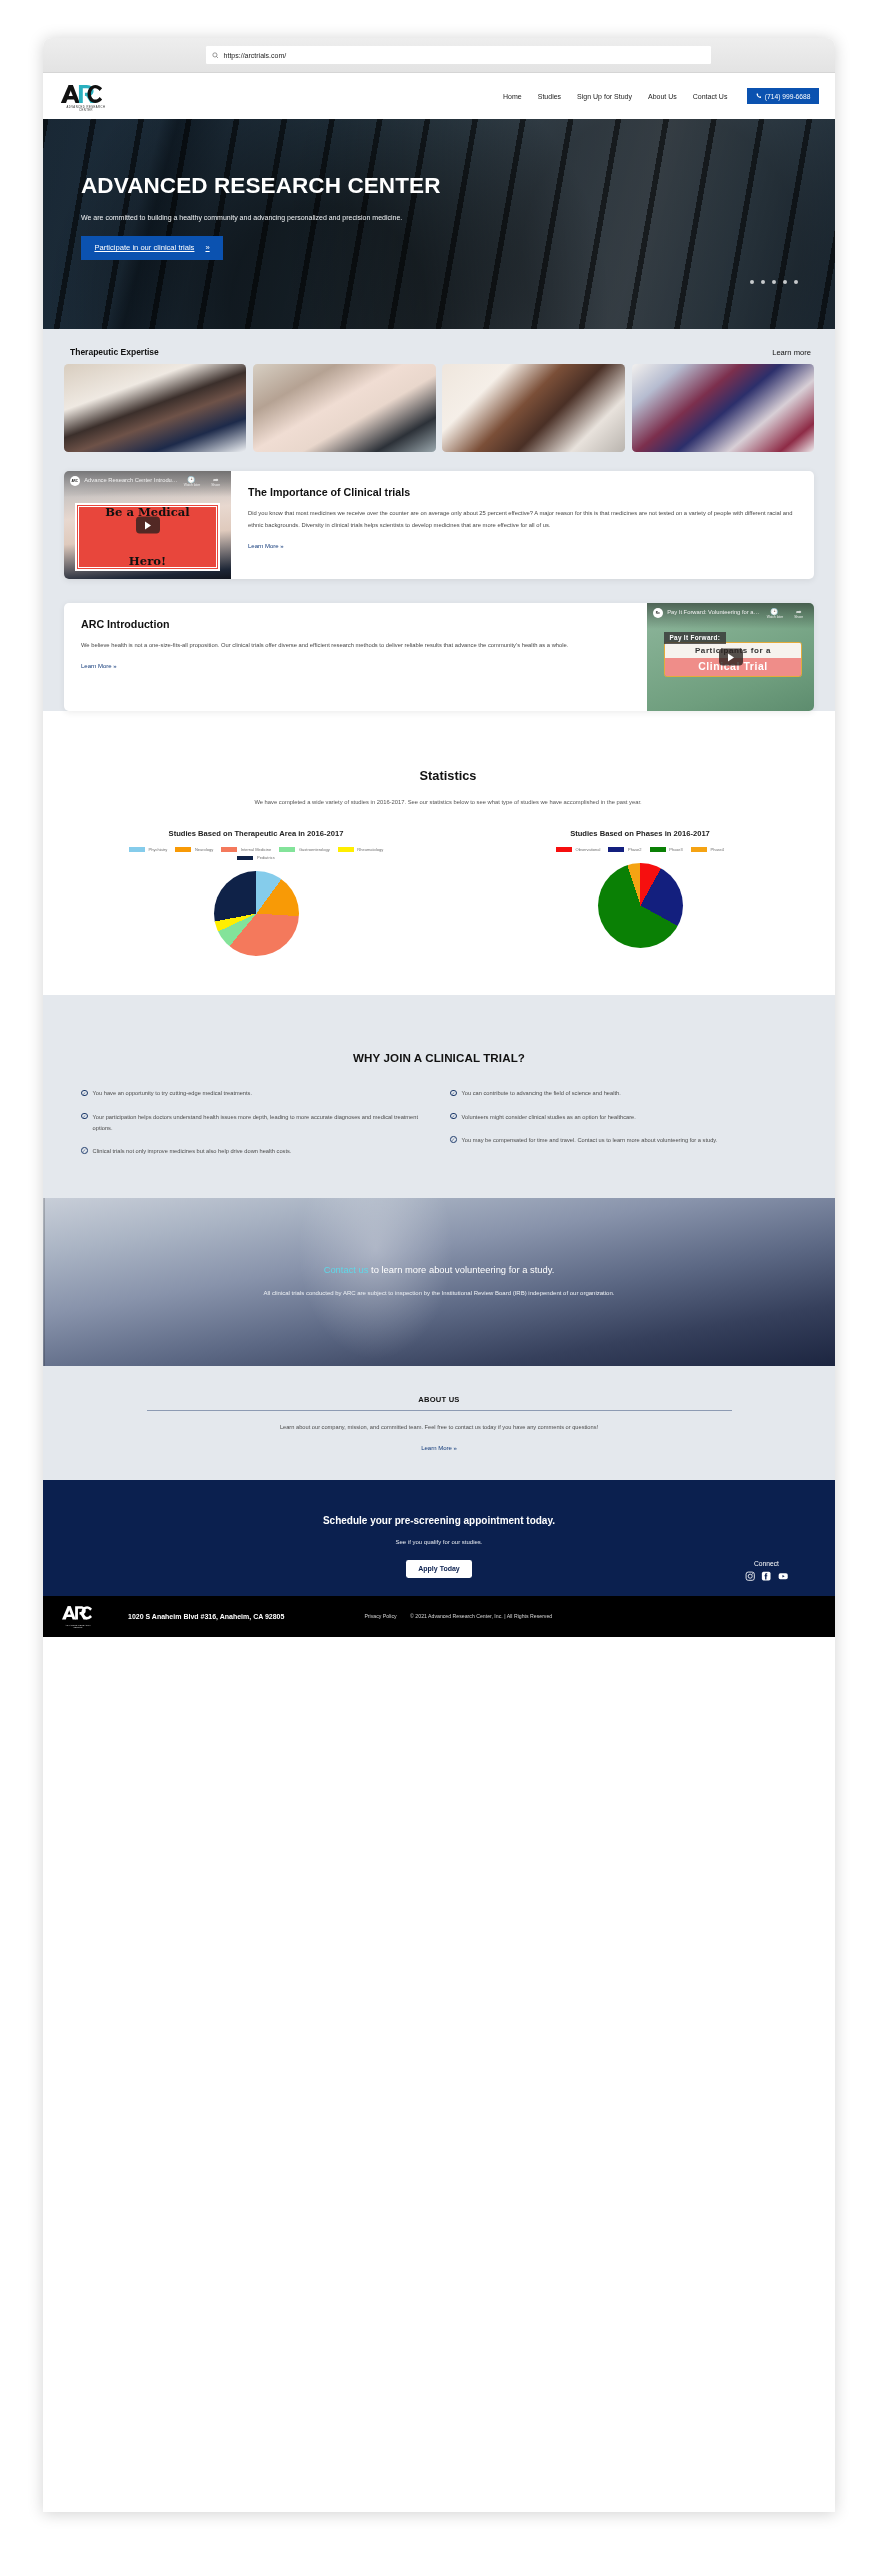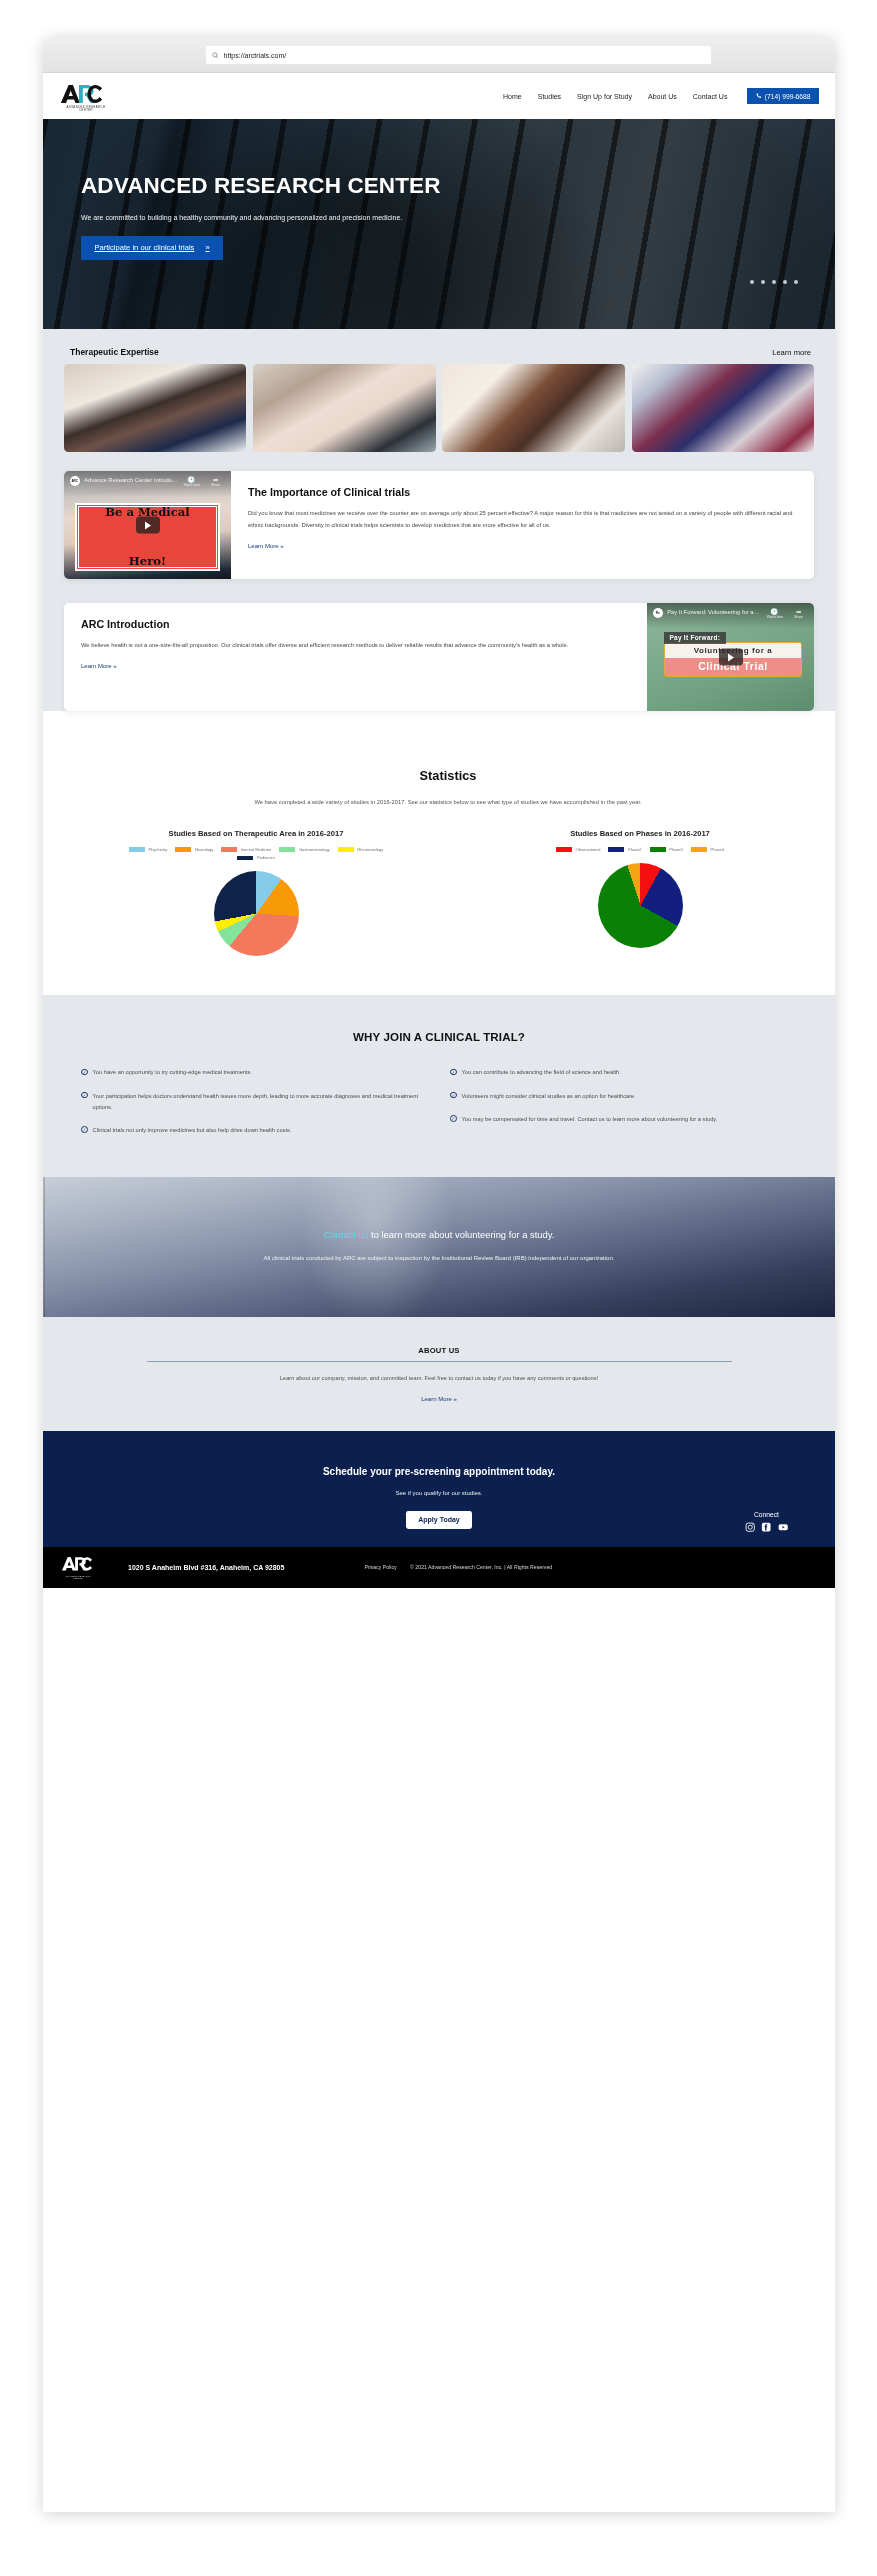--- a/index.html
+++ b/index.html
@@ -287,39 +287,39 @@
   .chart h4 { font-size: 7.6px; color: #222; font-weight: bold; }
   .legend {
     display: flex; flex-wrap: wrap; justify-content: center;
     gap: 3.7px 8px; margin: 8.5px auto 0 auto; max-width: 262px;
   }
   .legend span { display: inline-flex; align-items: center; gap: 3.7px; font-size: 4px; color: #6f6f6f; }
   .sw { width: 16px; height: 4.9px; display: block; flex: none; }
   .pie { width: 85px; height: 85px; border-radius: 50%; margin: 11px auto 0 auto; }
 
   
-  .why { padding: 35px 21px 29px 21px; }
+  .why { padding: 56px 21px 29px 21px; }
   .why h2 {
     text-align: center; font-size: 11.6px; color: #111; font-weight: bold;
     letter-spacing: 0.1px;
   }
   .why-cols { display: flex; gap: 22px; margin-top: 24px; padding: 0 17px; }
   .why-col { flex: 1; }
   .bullet { display: flex; gap: 4.9px; margin-bottom: 12px; }
   .chk {
     width: 6.7px; height: 6.7px; flex: none; margin-top: 1.2px;
     border: 0.6px solid #1d3a6b; border-radius: 50%;
     color: #1d3a6b; font-size: 4.3px; line-height: 5.5px; text-align: center;
   }
   .bullet p { font-size: 5.7px; color: #4b4b4b; line-height: 1.95; }
 
   
   .contact-banner {
     position: relative;
-    height: 140px;
+    height: 168px;
     background: linear-gradient(170deg,#c8ced8 0%,#aab4c4 18%,#8893ab 38%,#5c6884 60%,#36405c 80%,#1c2540 100%);
     overflow: hidden;
     display: flex; flex-direction: column; align-items: center; justify-content: center;
   }
   .contact-banner::before {
     content:"";
     position: absolute; inset: 0;
     background:
       radial-gradient(ellipse 110px 158px at 42% 30%, rgba(255,255,255,.30), rgba(255,255,255,0) 70%),
       linear-gradient(90deg, rgba(255,255,255,.16) 0 1.2px, rgba(0,0,0,0) 1.2px 41px),
@@ -516,21 +516,21 @@
               <span>Watch later</span>
             </div>
             <div class="vid-act">
               <span class="ic">➦</span>
               <span>Share</span>
             </div>
           </div>
           <div class="poster-b">
             <div class="pb-tag">Pay It Forward:</div>
             <div class="pb-box">
-              <div class="pb-row1">Volunteering for a</div>
+              <div class="pb-row1">Participants for a</div>
               <div class="pb-row2">Clinical Trial</div>
             </div>
           </div>
           <div class="play"></div>
         </div>
       </div>
     </div>
 
   </div>
 

